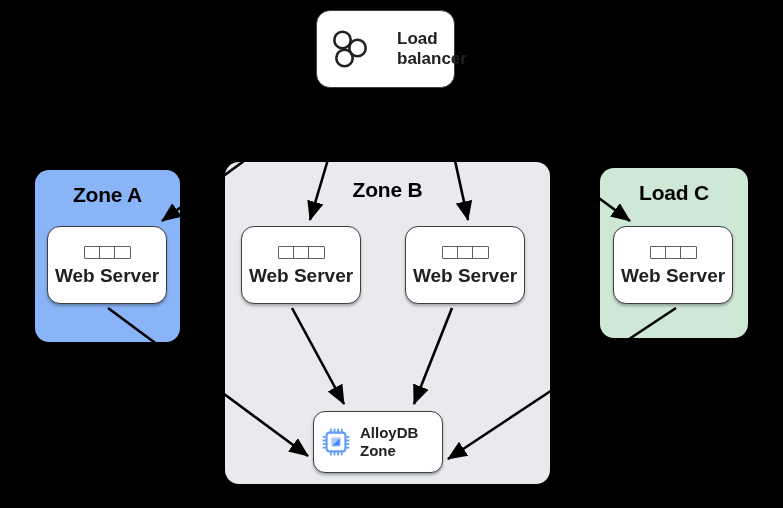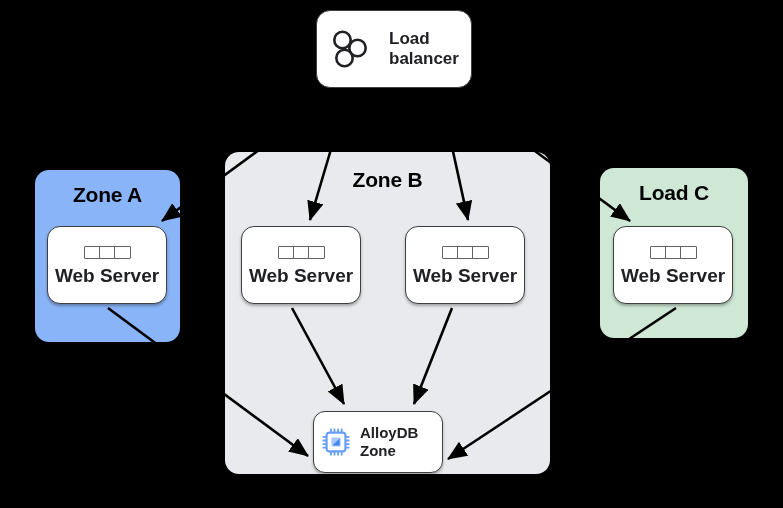--- a/index.html
+++ b/index.html
@@ -38,21 +38,21 @@
     font-weight: bold;
     color: #000000;
     letter-spacing: -0.2px;
   }
   #zone-a {
     left: 35px; top: 170px;
     width: 145px; height: 172px;
     background: #8AB4F8;
   }
   #zone-b {
-    left: 225px; top: 152px;
+    left: 225px; top: 162px;
     width: 325px; height: 322px;
     background: #E8EAED;
   }
   #zone-c {
     left: 600px; top: 168px;
     width: 148px; height: 170px;
     background: #CEE8D5;
   }
   #zone-a .zone-title, #zone-c .zone-title { top: 13px; }
   #zone-b .zone-title { top: 16px; }
@@ -100,26 +100,26 @@
   .rack-icon i:last-child { border-right: none; }
 
   #ws-a { left: 47px; top: 226px; }
   #ws-b1 { left: 241px; top: 226px; }
   #ws-b2 { left: 405px; top: 226px; }
   #ws-c  { left: 613px; top: 226px; }
 
   
   #load-balancer {
     left: 316px; top: 10px;
-    width: 156px; height: 78px;
+    width: 139px; height: 78px;
     border-radius: 14px;
     display: flex;
     align-items: center;
     padding-left: 14px;
-    gap: 20px;
+    gap: 28px;
     box-sizing: border-box;
   }
   #load-balancer .lb-label {
     font-size: 17px;
     font-weight: bold;
     color: #202124;
     line-height: 1.18;
   }
   .lb-icon { width: 38px; height: 40px; flex: 0 0 38px; }
 

